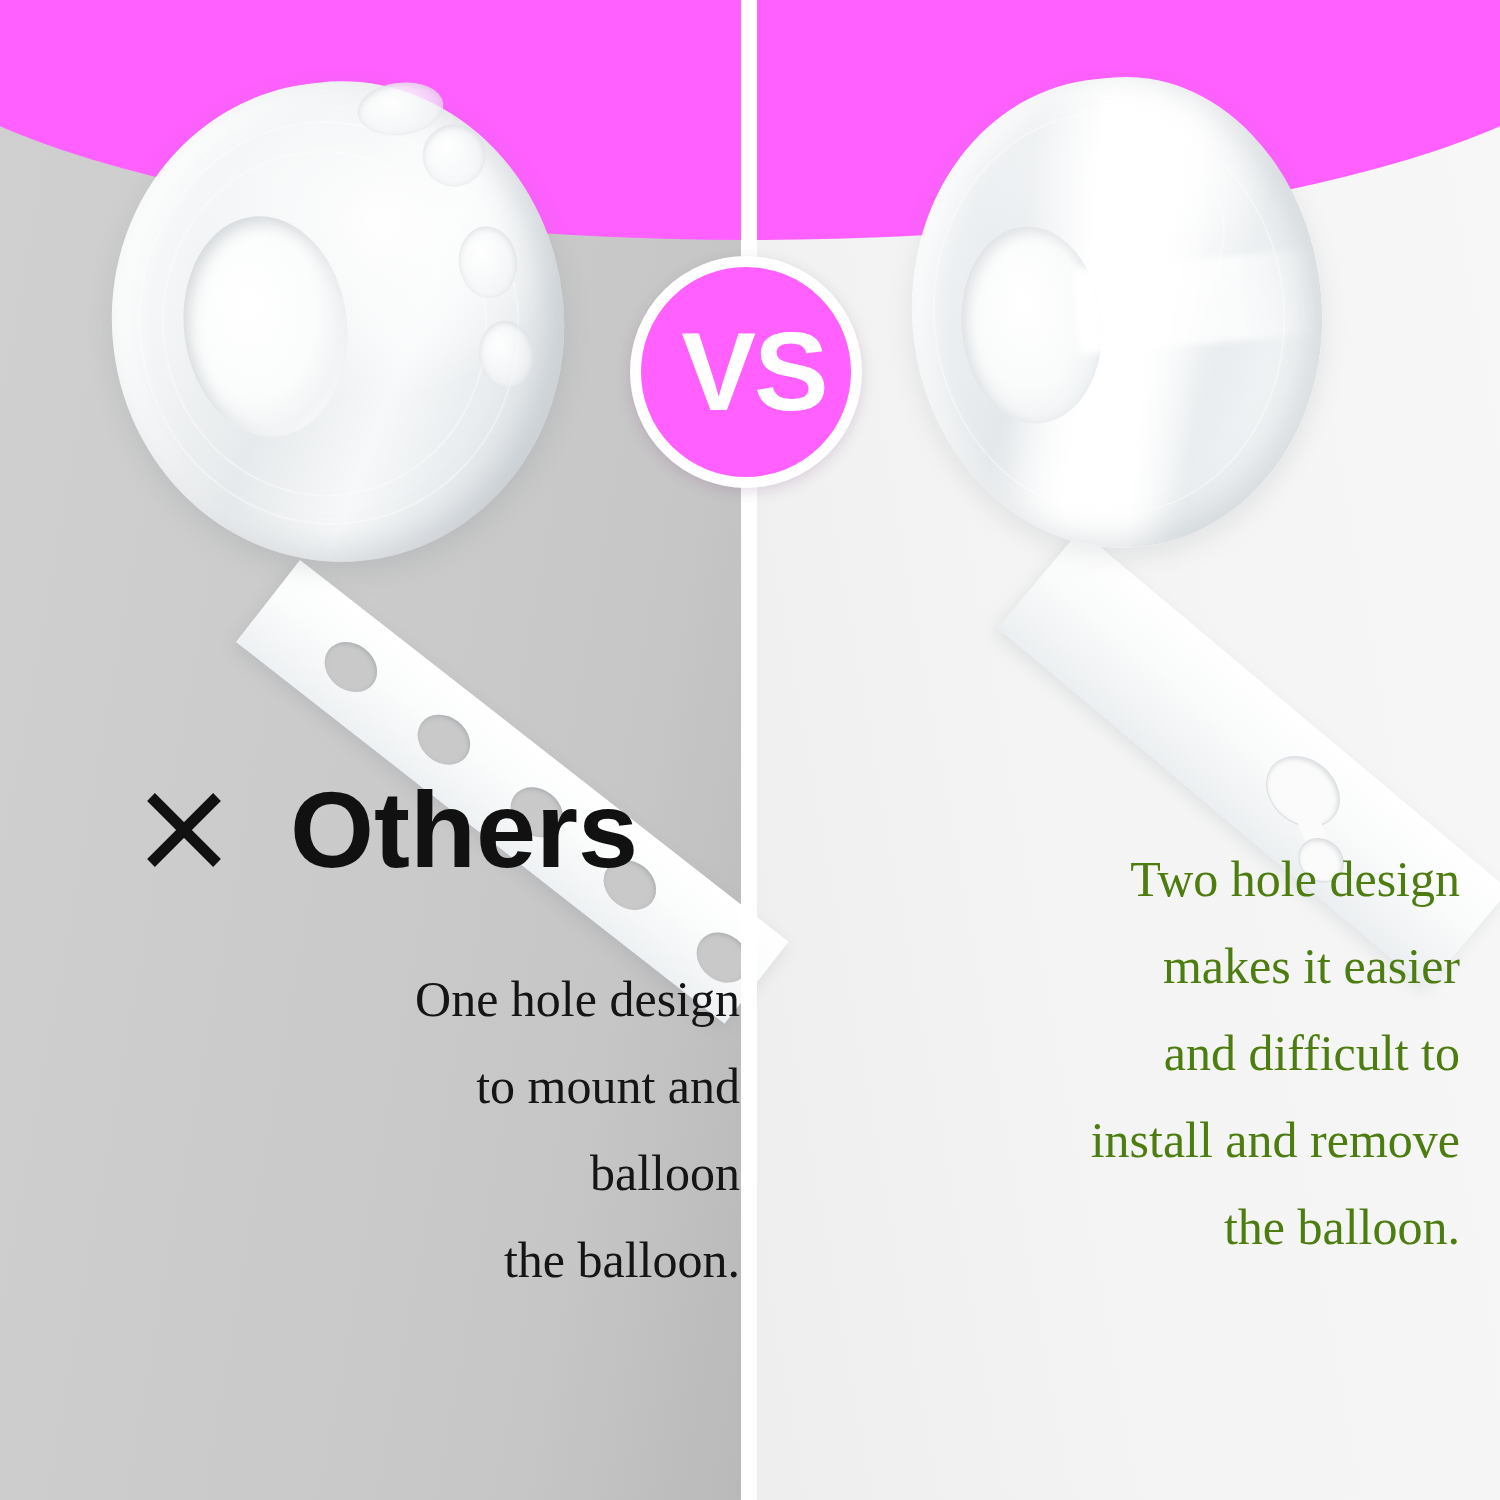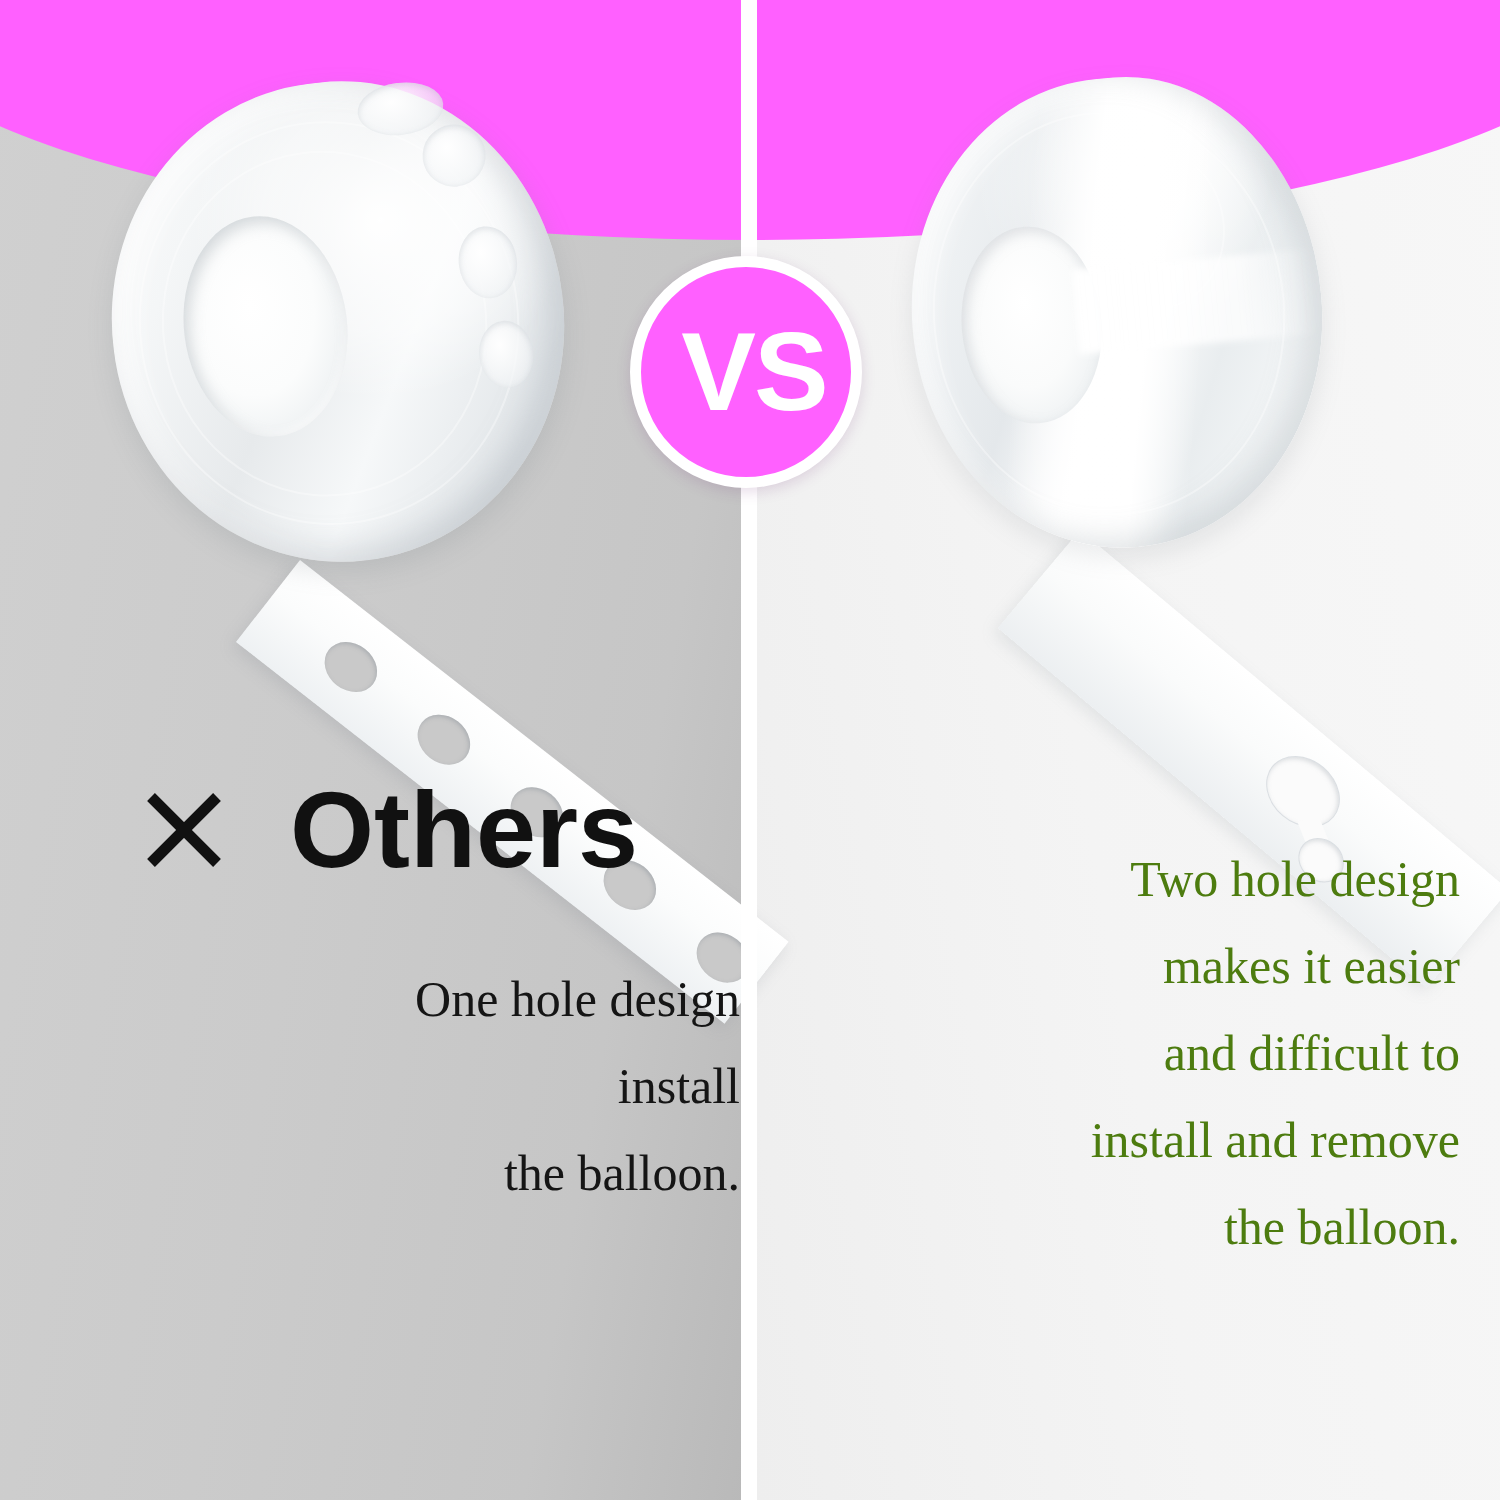--- a/index.html
+++ b/index.html
@@ -286,21 +286,22 @@
   <div class="content content-left">
     <div class="heading-row heading-left">
       <svg class="heading-icon" width="84" height="84" viewBox="0 0 84 84">
         <line x1="9" y1="9" x2="75" y2="75" stroke="#111111" stroke-width="11" stroke-linecap="butt"></line>
         <line x1="75" y1="9" x2="9" y2="75" stroke="#111111" stroke-width="11" stroke-linecap="butt"></line>
       </svg>
       <span class="heading-text">Others</span>
     </div>
     <div class="body-text body-left">
       <span class="line">One hole design</span>
-      <span class="line">install</span>
+      <span class="line">to mount and</span>
+      <span class="line">balloon</span>
       <span class="line">the balloon.</span>
     </div>
   </div>
 
   <div class="content content-right">
     <div class="body-text body-right">
       <span class="line">Two hole design</span>
       <span class="line">makes it easier</span>
       <span class="line">and difficult to</span>
       <span class="line">install and remove</span>

